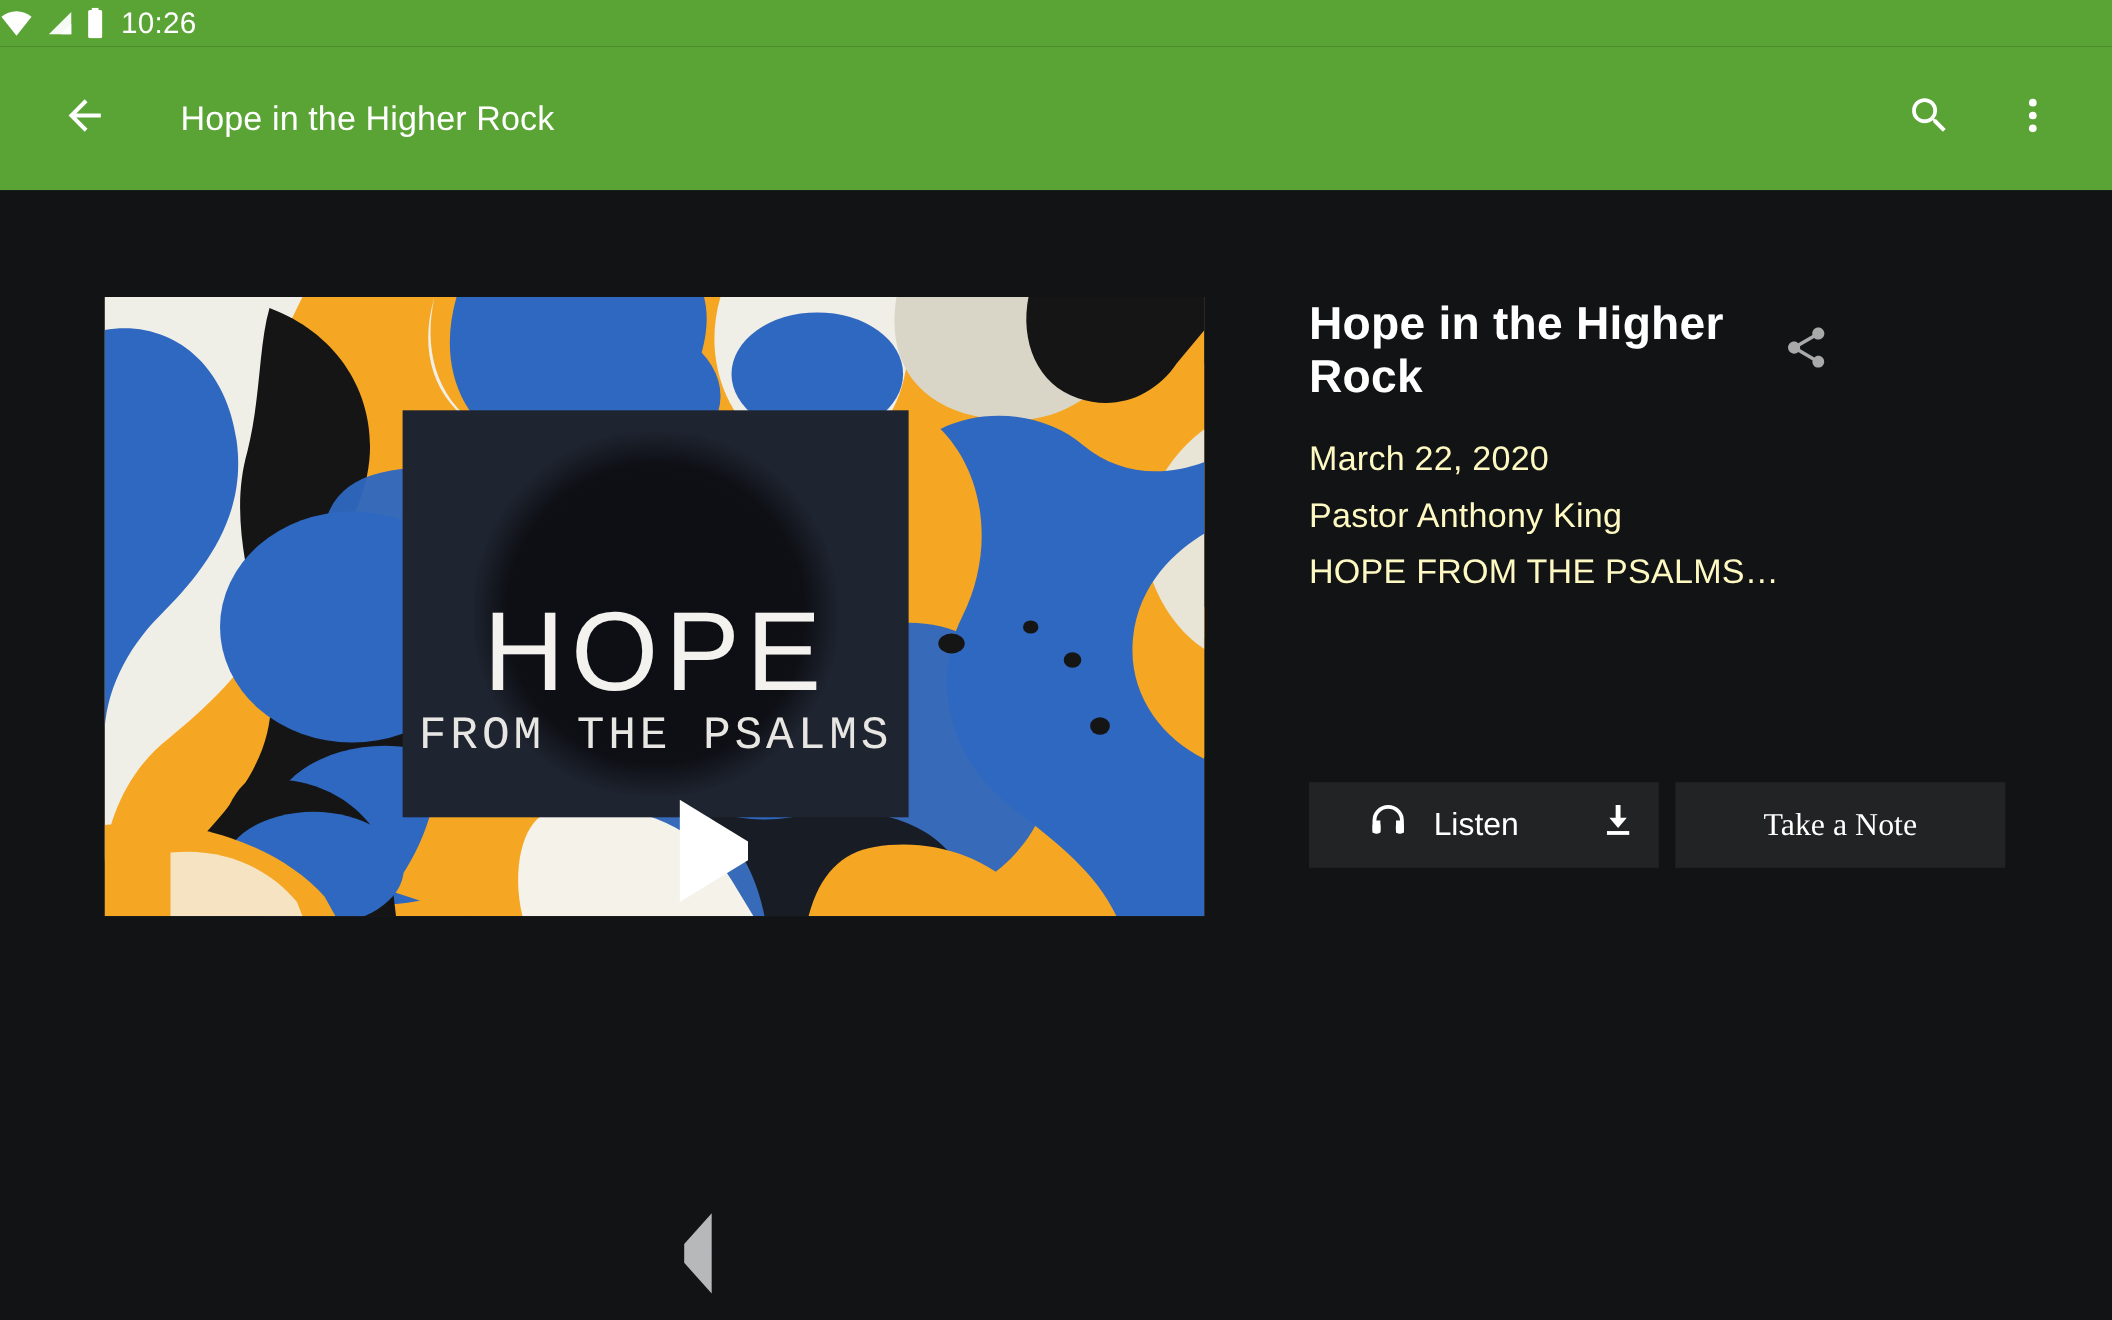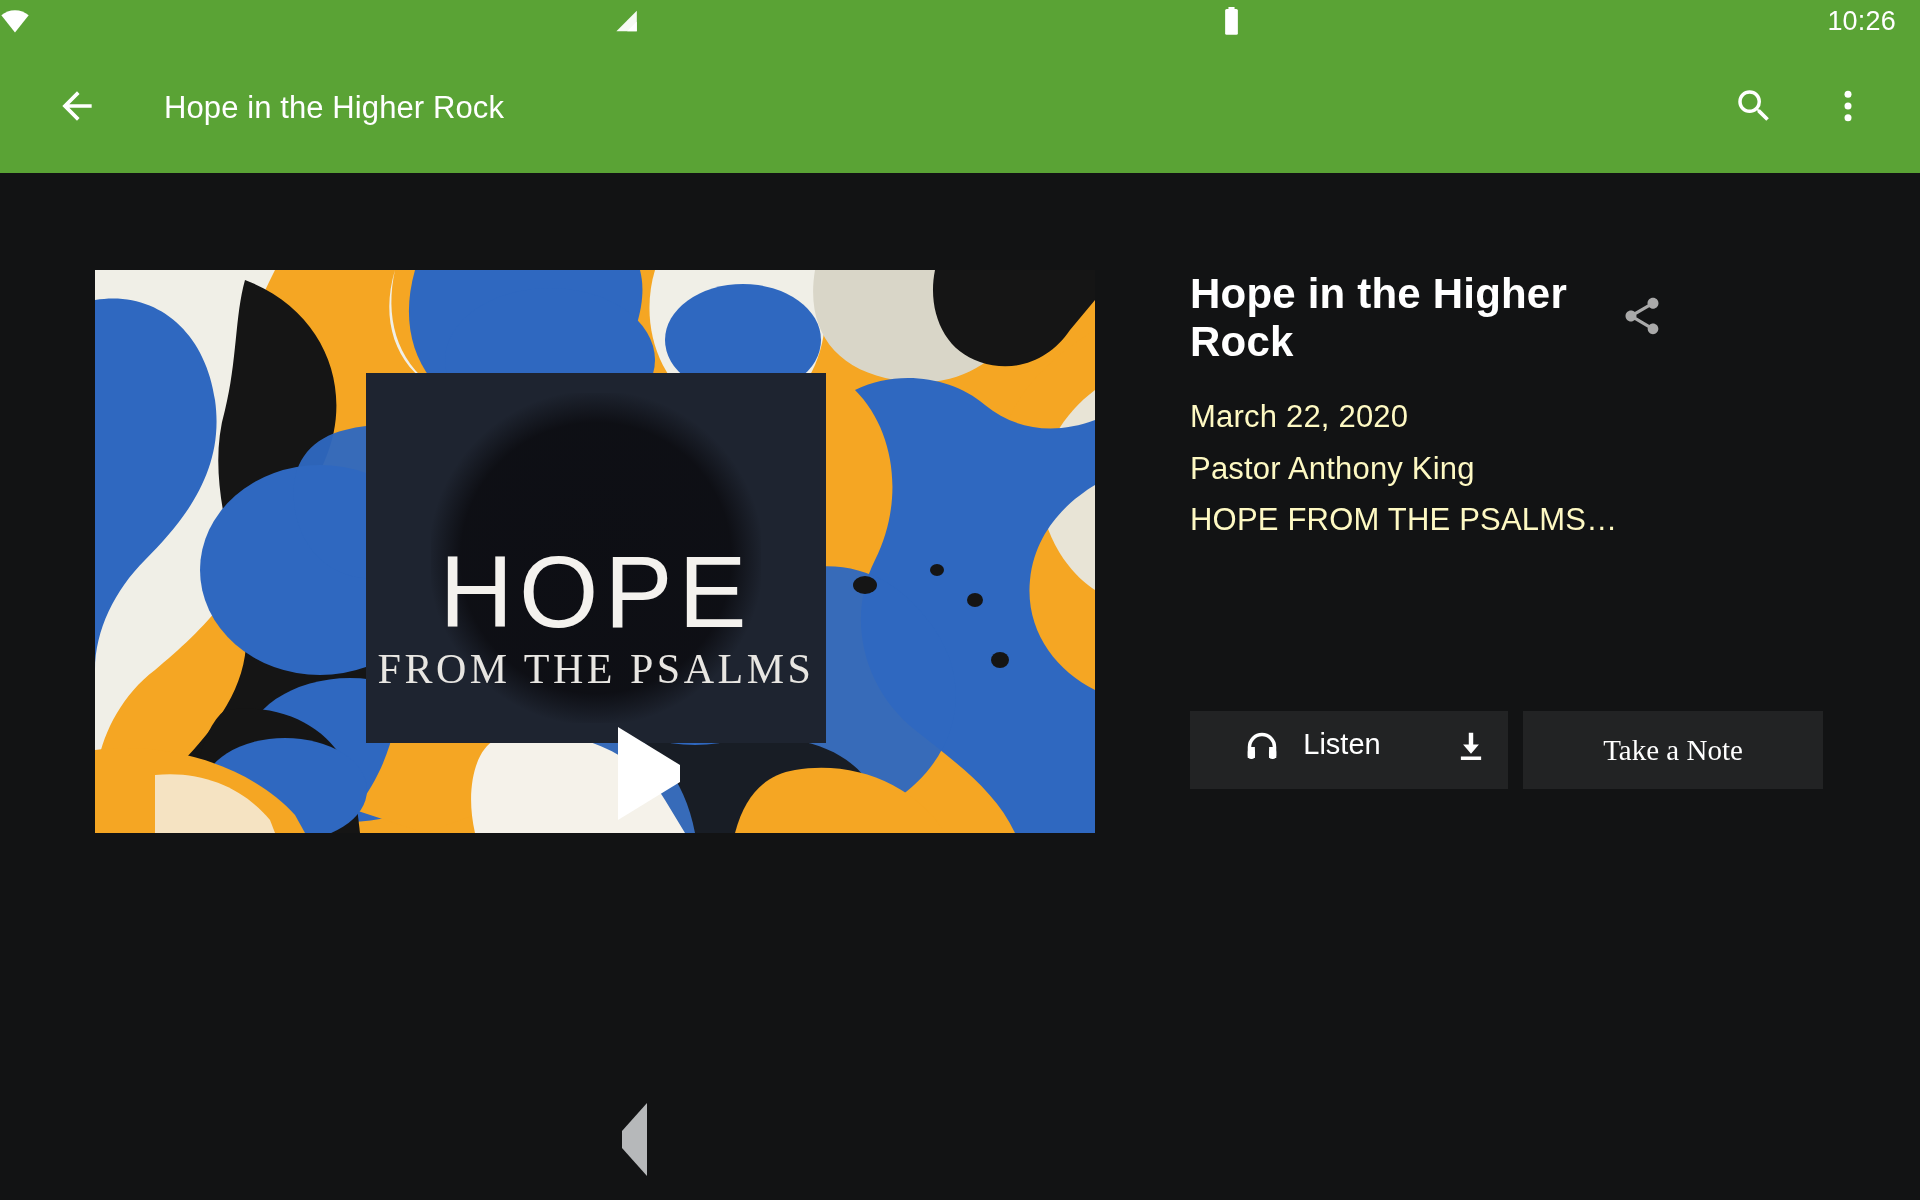--- a/index.html
+++ b/index.html
@@ -8,21 +8,21 @@
     background:#111214;
     font-family:"Liberation Sans", sans-serif;
     overflow:hidden;
   }
   #app { position:relative; width:1920px; height:1200px; background:#111214; }
 
   
   .statusbar {
     position:absolute; left:0; top:0; width:1920px; height:42px;
     background:#5aa335;
-    display:flex; align-items:center; justify-content:space-between;
+    display:flex; align-items:center; justify-content:flex-start;
     padding-right:24px; gap:10px;
   }
   .sb-icon { display:flex; align-items:center; }
   .sb-time {
     color:#ffffff; font-size:27px; letter-spacing:0.2px;
     line-height:1; margin-left:5px; font-weight:400;
   }
 
   
   .appbar {
@@ -73,21 +73,21 @@
   .hope-word {
     position:absolute; left:0; right:0; top:168px;
     text-align:center;
     font-family:Liberation Sans, sans-serif;
     font-size:102px; line-height:1;
     color:#f4f2ee; letter-spacing:6px; font-weight:400;
   }
   .hope-sub {
     position:absolute; left:0; right:0; top:275px;
     text-align:center;
-    font-family:Liberation Serif, serif;
+    font-family:Liberation Mono, monospace;
     font-size:42px; line-height:1; color:#e8e6e2;
     letter-spacing:3.5px; font-weight:300;
   }
   .play-btn {
     position:absolute; left:50%; top:50%;
     margin-left:-48px; margin-top:-44px;
     width:96px; height:88px;
     display:flex; align-items:center; justify-content:center;
   }
   .play-tri {
@@ -125,21 +125,21 @@
     position:absolute; left:0; top:441px;
     display:flex; align-items:stretch; gap:15px;
   }
   .btn {
     background:#222324; border:none;
     height:78px; display:flex; align-items:center; justify-content:center;
     color:#ffffff; font-size:29px; font-family:"Liberation Sans", sans-serif;
     cursor:pointer;
   }
   .btn-listen { width:318px; gap:0; }
-  .listen-inner { display:flex; align-items:flex-start; gap:22px; flex:1; justify-content:center; }
+  .listen-inner { display:flex; align-items:center; gap:22px; flex:1; justify-content:center; }
   .listen-label { font-size:29px; color:#ffffff; }
   .dl-sep { width:74px; display:flex; align-items:center; justify-content:center; }
   .btn-note { width:300px;font-family:Liberation Serif, serif; }
 
   
   .navbar {
     position:absolute; left:0; bottom:0; width:1920px; height:120px;
     background:#121314;
     display:flex; align-items:center; justify-content:center;
   }

